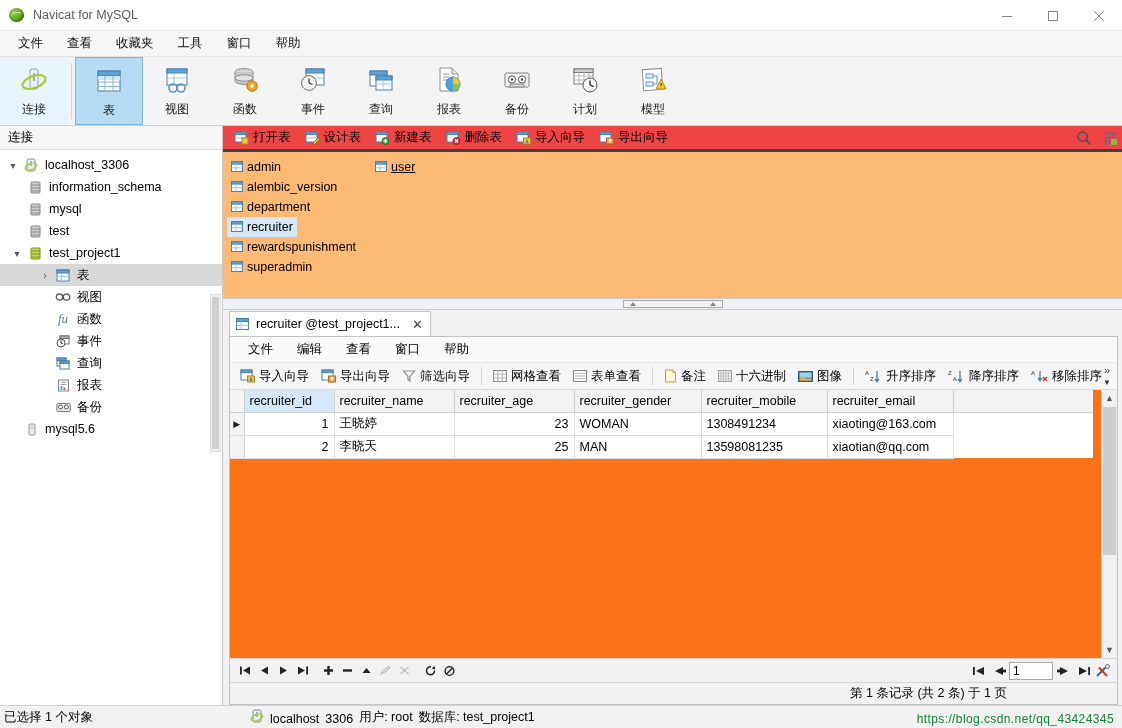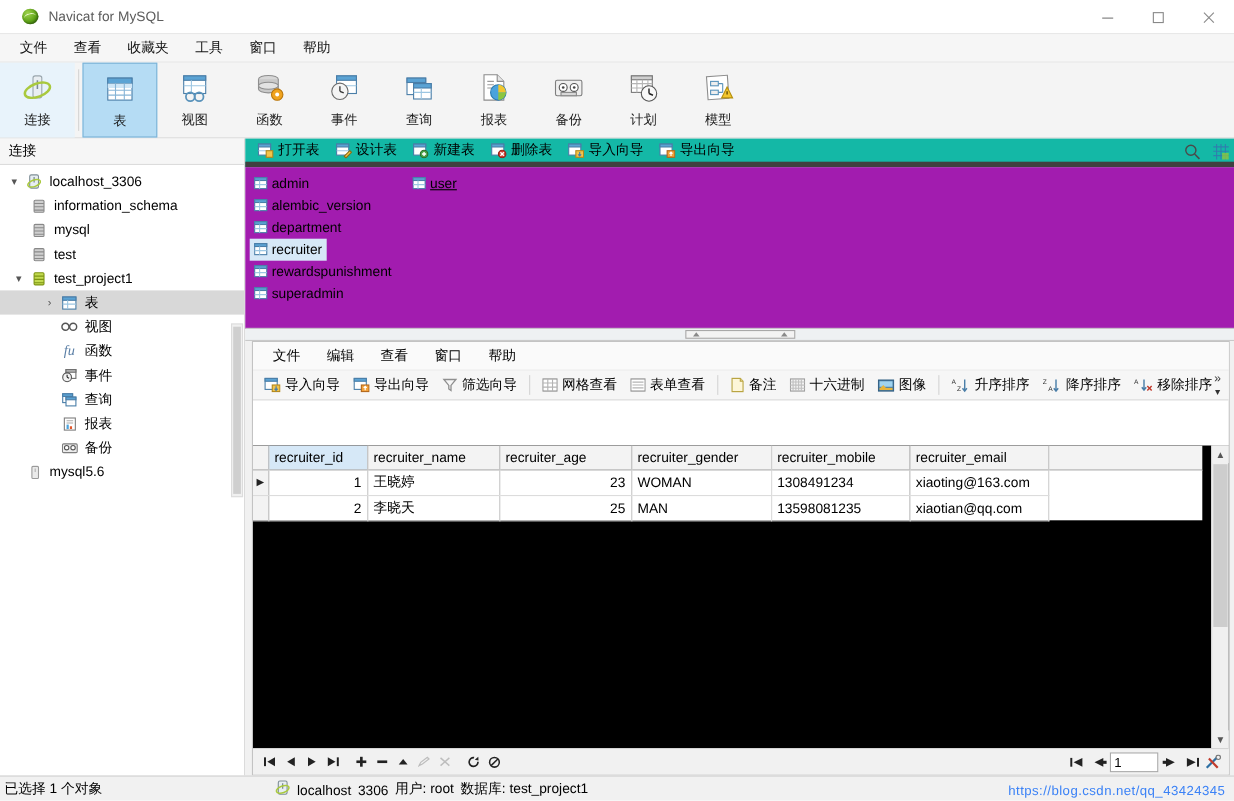--- a/index.html
+++ b/index.html
@@ -8,21 +8,21 @@
     width:1122px; height:728px;
     font-family:"Liberation Sans","DejaVu Sans",sans-serif;
     font-size:12px; color:#000;
     background:#ffffff; overflow:hidden;
     position:relative;
   }
 
   
   #titlebar{
     height:31px; background:#ffffff; display:flex; align-items:center;
-    border-bottom:1px solid #e8e8e8; position:relative;padding-left:11px;
+    border-bottom:1px solid #e8e8e8; position:relative;
   }
   #titlebar .app-icon{ width:16px;height:16px;margin-left:9px;margin-right:8px; position:relative;}
   #titlebar .app-icon .globe{
     position:absolute;left:0;top:1px;width:15px;height:14px;border-radius:50%;
     background:radial-gradient(circle at 35% 30%, #9fd34d 0%, #5ea318 55%, #2f6b0c 100%);
     box-shadow:inset -1px -1px 2px rgba(0,0,0,.3);
   }
   #titlebar .app-icon .globe:after{
     content:"";position:absolute;left:2px;top:4px;width:11px;height:6px;
     border-top:1.5px solid #eaf7d0;border-radius:50% 50% 0 0;transform:rotate(-12deg);
@@ -62,28 +62,28 @@
   .tnode.sel{ background:#d8d8d8; }
   .tw{ width:18px; display:flex;align-items:center;justify-content:center;color:#555;font-size:10px;}
   .tico{ width:18px; margin-right:5px; display:flex; justify-content:center;}
   .tree-sb{ position:absolute; right:1px; top:144px; width:11px; height:158px;
             background:#f0f0f0; border:1px solid #dcdcdc;}
   .tree-sb i{ position:absolute; left:1px; right:1px; top:2px; height:152px; background:#cfcfcf; }
 
   
   #rightpane{ flex:1; display:flex; flex-direction:column; background:#f1f1f1; min-width:0;}
 
-  #objbar{ height:26px; background:#14b8a6; border-bottom:5px solid #404040;
+  #objbar{ height:26px; background:#ef4444; border-bottom:3px solid #404040;
            display:flex; align-items:center; padding-left:4px; position:relative;}
   .obtn{ display:flex; align-items:center; padding:2px 7px; font-size:12.5px; }
   .obtn .gi{ margin-right:4px; display:flex; }
   #objbar .right-tools{ position:absolute; right:4px; top:0; height:26px;
                         display:flex; align-items:center; gap:10px;}
 
-  #objlist{ height:147px; background:#a21caf; border-bottom:1px solid #c9c9c9;
+  #objlist{ height:147px; background:#fdba74; border-bottom:1px solid #c9c9c9;
             position:relative; padding:5px 0 0 4px; }
   .tbl-col{ position:absolute; top:5px; }
   .titem{ height:20px; display:flex; align-items:center; font-size:12.5px; padding:0 4px;
           width:max-content;}
   .titem.sel{ background:#d6e8f7; }
   .titem .gi{ margin-right:3px; display:flex; }
 
   #hsplit{ height:11px; background:#eef1f3; position:relative; border-bottom:1px solid #c9c9c9;}
   #hsplit .grip{ position:absolute; left:50%; transform:translateX(-50%); top:1px;
                  width:100px; height:8px; border:1px solid #a8a8a8; background:#f3f3f3;
@@ -108,21 +108,21 @@
 
   #innertools{ height:27px; background:#f6f6f6; border-bottom:1px solid #dcdcdc;
                display:flex; align-items:center; padding-left:4px; position:relative;}
   .ibtn{ display:flex; align-items:center; padding:2px 6px; font-size:12.5px; white-space:nowrap;}
   .ibtn .gi{ margin-right:4px; display:flex; }
   .isep{ width:1px; height:18px; background:#d4d4d4; margin:0 5px; }
   .chev{ position:absolute; right:3px; top:1px; width:14px; text-align:center;
          font-size:11px; color:#333; line-height:12px;}
 
   
-  #gridwrap{ flex:1; display:flex; min-height:0; position:relative; background:#000000;margin-top:41px;}
+  #gridwrap{ flex:1; display:flex; min-height:0; position:relative; background:#f97316;}
   #grid{ flex:1; overflow:hidden; position:relative; }
   table.dg{ border-collapse:collapse; table-layout:fixed; font-size:12.5px; }
   table.dg th{ background:#f3f3f3; border:1px solid #cfcfcf; border-top:none; border-left:none;
                font-weight:normal; text-align:left; padding:3px 5px; height:22px; }
   table.dg th.k{ background:#d6e8f7; }
   table.dg th.rowh{ width:14px; padding:0; background:#f3f3f3; }
   table.dg td{ border-right:1px solid #dcdcdc; border-bottom:1px solid #dcdcdc;
                padding:2px 5px; height:23px; background:#fff; }
   table.dg td.rowh{ width:14px; padding:0; background:#f3f3f3; border-right:1px solid #cfcfcf;
                     text-align:center; color:#222; }
@@ -143,21 +143,21 @@
                 padding:0 3px; font-family:inherit; }
   #statline{ height:22px; background:#f1f1f1; border-top:1px solid #d4d4d4;
              display:flex; align-items:center; justify-content:flex-end;
              padding-right:110px; font-size:12.5px;}
 
   
   #status{ position:absolute; left:0; right:0; bottom:0; height:23px; background:#f1f1f1;
            border-top:1px solid #d0d0d0; display:flex; align-items:center; font-size:12.5px;}
   #status .s1{ width:250px; padding-left:4px; }
   #status .s2{ display:flex; align-items:flex-end; gap:6px; }
-  .wm{ position:absolute; right:8px; bottom:2px; font-size:12px; color:#3b82f6;
+  .wm{ position:absolute; right:8px; bottom:2px; font-size:12px; color:#15803d;
        letter-spacing:.4px; }
 </style>
 </head>
 <body>
 
 <div id="titlebar">
   <div class="app-icon">
       <div class="globe"></div>
     </div>
   <div class="title">Navicat for MySQL</div>
@@ -687,20 +687,34 @@
     </div>
 
     <div id="hsplit">
       <div class="grip">
           <b></b>
           <b></b>
         </div>
     </div>
 
     <div id="docwin">
+      <div id="tabstrip">
+        <div class="tab">
+          <span class="gi">
+            <svg width="14" height="13" viewBox="0 0 14 13">
+                <rect x="0.5" y="0.5" width="12" height="11" fill="#fff" stroke="#4a7ea8"></rect>
+                <rect x="0.5" y="0.5" width="12" height="3" fill="#5ba3d4" stroke="#4a7ea8"></rect>
+                <line x1="5" y1="3.5" x2="5" y2="11.5" stroke="#9cc6e2"></line>
+                <line x1="0.5" y1="7.4" x2="12.5" y2="7.4" stroke="#9cc6e2"></line>
+              </svg>
+          </span>
+          <span>recruiter @test_project1...</span>
+          <span class="x">✕</span>
+        </div>
+      </div>
 
       <div id="innerwin">
 
         <div id="innermenu">
           <div class="mi">文件</div>
           <div class="mi">编辑</div>
           <div class="mi">查看</div>
           <div class="mi">窗口</div>
           <div class="mi">帮助</div>
         </div>
@@ -995,20 +1009,23 @@
             <div class="pb">
               <svg width="16" height="14" viewBox="0 0 16 14">
                   <line x1="2" y1="12" x2="11" y2="3" stroke="#2d6fa3" stroke-width="2"></line>
                   <line x1="12" y1="12" x2="4" y2="3.5" stroke="#c23b2c" stroke-width="2"></line>
                   <circle cx="12.5" cy="2.5" r="2" fill="none" stroke="#777"></circle>
                 </svg>
             </div>
           </div>
         </div>
 
+        <div id="statline">
+          <span>第 1 条记录 (共 2 条) 于 1 页</span>
+        </div>
       </div>
     </div>
   </div>
 </div>
 
 <div id="status">
   <div class="s1">已选择 1 个对象</div>
   <div class="s2">
     <span>
       <svg width="14" height="14" viewBox="0 0 14 14">

